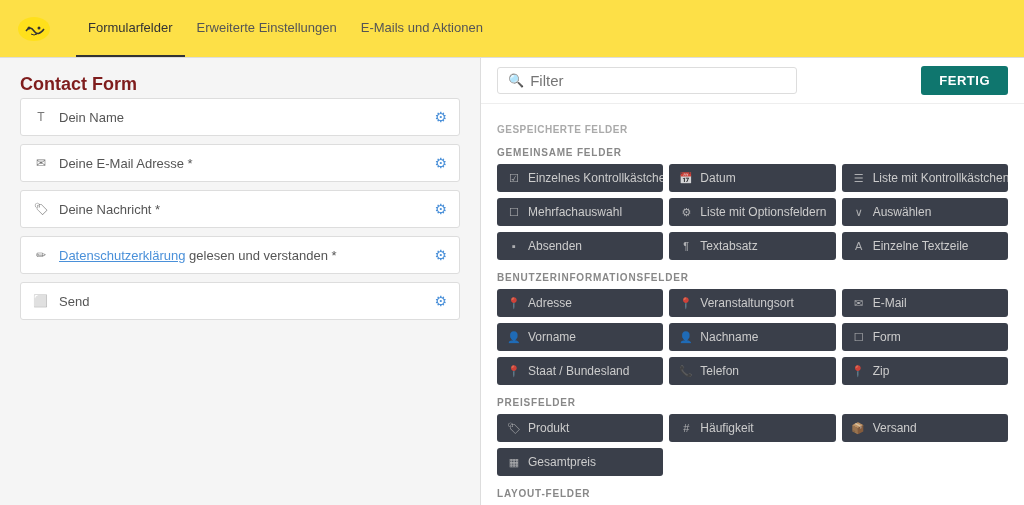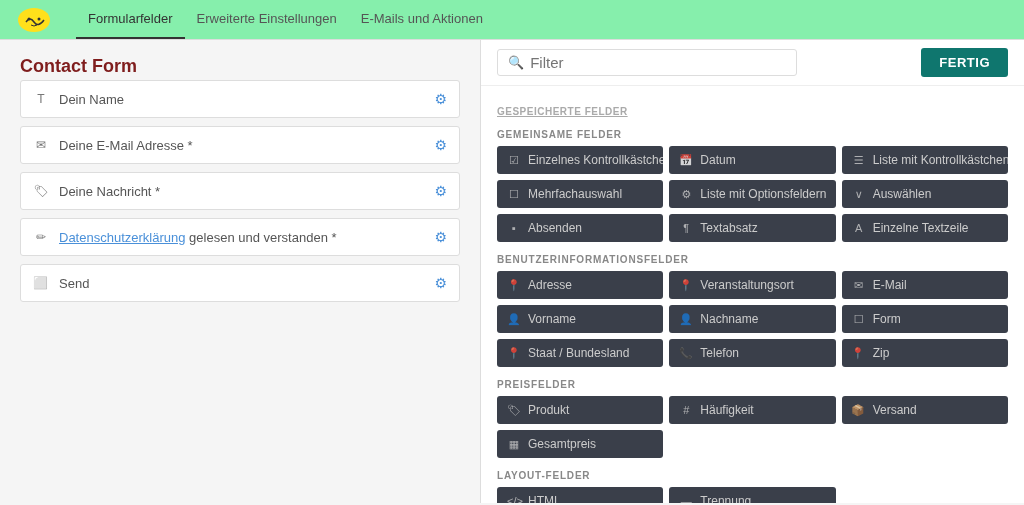--- a/index.html
+++ b/index.html
@@ -7,24 +7,24 @@
       font-family: -apple-system, BlinkMacSystemFont, 'Segoe UI', Arial, sans-serif;
       background: #f5f5f5;
       font-size: 13px;
       color: #333;
       height: 505px;
       overflow: hidden;
     }
 
     
     .header {
-      background: #86efac;
+      background: #fde047;
       border-bottom: 1px solid #ddd;
       padding: 0 16px;
-      height: 40px;
+      height: 58px;
       display: flex;
       align-items: center;
       gap: 24px;
     }
     .logo {
       width: 36px;
       height: 28px;
       flex-shrink: 0;
     }
     .nav-tabs {
@@ -205,21 +205,20 @@
       text-align: center;
     }
     .section-sublabel {
       font-size: 10px;
       font-weight: 700;
       color: #aaa;
       letter-spacing: 0.5px;
       text-transform: uppercase;
       margin-bottom: 4px;
       margin-top: 8px;
-      text-decoration: underline;
     }
 
     
     ::-webkit-scrollbar { width: 6px; }
     ::-webkit-scrollbar-track { background: #f1f1f1; }
     ::-webkit-scrollbar-thumb { background: #ccc; border-radius: 3px; }
   </style>
 </head>
 <body>
 

